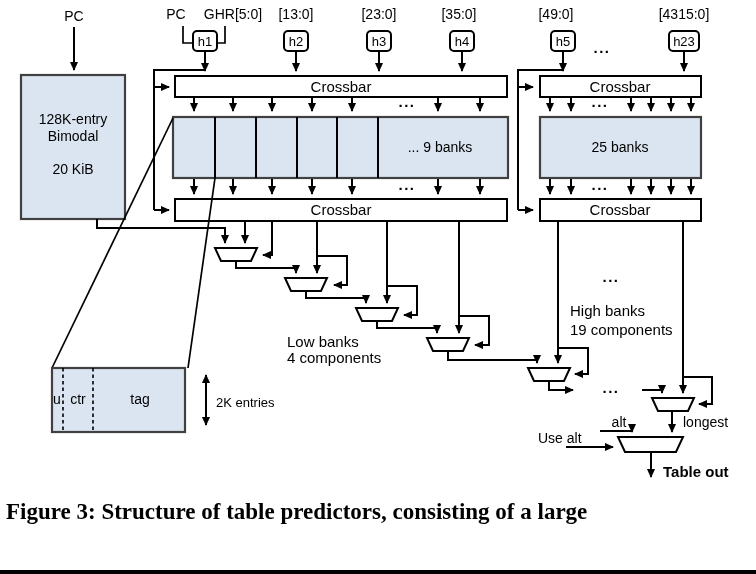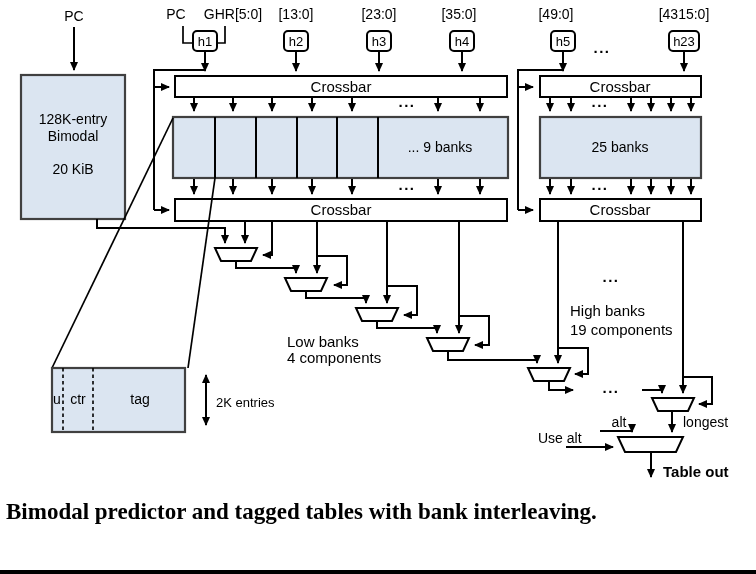--- a/index.html
+++ b/index.html
@@ -217,19 +217,19 @@
     <line class="dash" x1="93" y1="368" x2="93" y2="432"></line>
     <text class="t14 mid" x="57" y="404">u</text>
     <text class="t14 mid" x="78" y="404">ctr</text>
     <text class="t14 mid" x="140" y="404">tag</text>
     <line class="ln" x1="206" y1="375" x2="206" y2="425" marker-start="url(#ah)" marker-end="url(#ah)"></line>
     <text class="t13" x="216" y="407">2K entries</text>
   </g>
 </svg>
 
 <div class="caption">
-  <div>Bimodal predictor and tagged tables with bank interleaving.</div>
+  <div>Figure 3: Structure of table predictors, consisting of a large</div>
 </div>
 
 <div class="bottom-rule"></div>
 
 
 
 
 </body></html>

